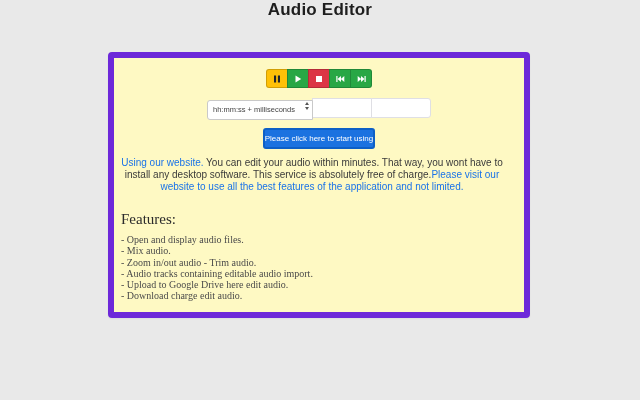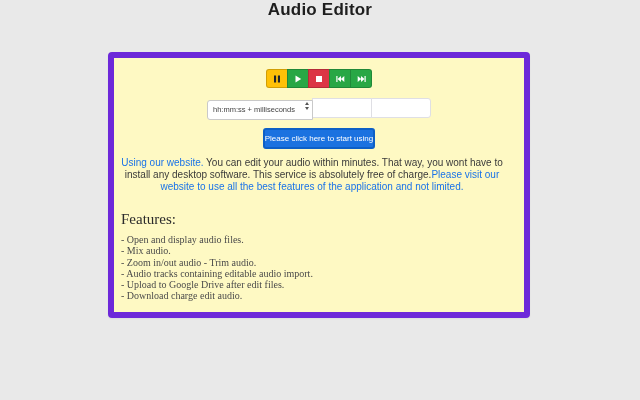--- a/index.html
+++ b/index.html
@@ -213,18 +213,18 @@
 
   <p class="intro"><a>Using our website.</a><span> You can edit your audio within minutes. That way, you wont have to install any desktop software. This service is absolutely free of charge.</span><a>Please visit our website to use all the best features of the application and not limited.</a></p>
 
   <div class="features">
     <h2 class="features-heading">Features:</h2>
     <ul class="features-list">
       <li>- Open and display audio files.</li>
       <li>- Mix audio.</li>
       <li>- Zoom in/out audio - Trim audio.</li>
       <li>- Audio tracks containing editable audio import.</li>
-      <li>- Upload to Google Drive after edit files.</li>
+      <li>- Upload to Google Drive here edit audio.</li>
       <li>- Download charge edit audio.</li>
     </ul>
   </div>
 
 </div>
 
 </body></html>

